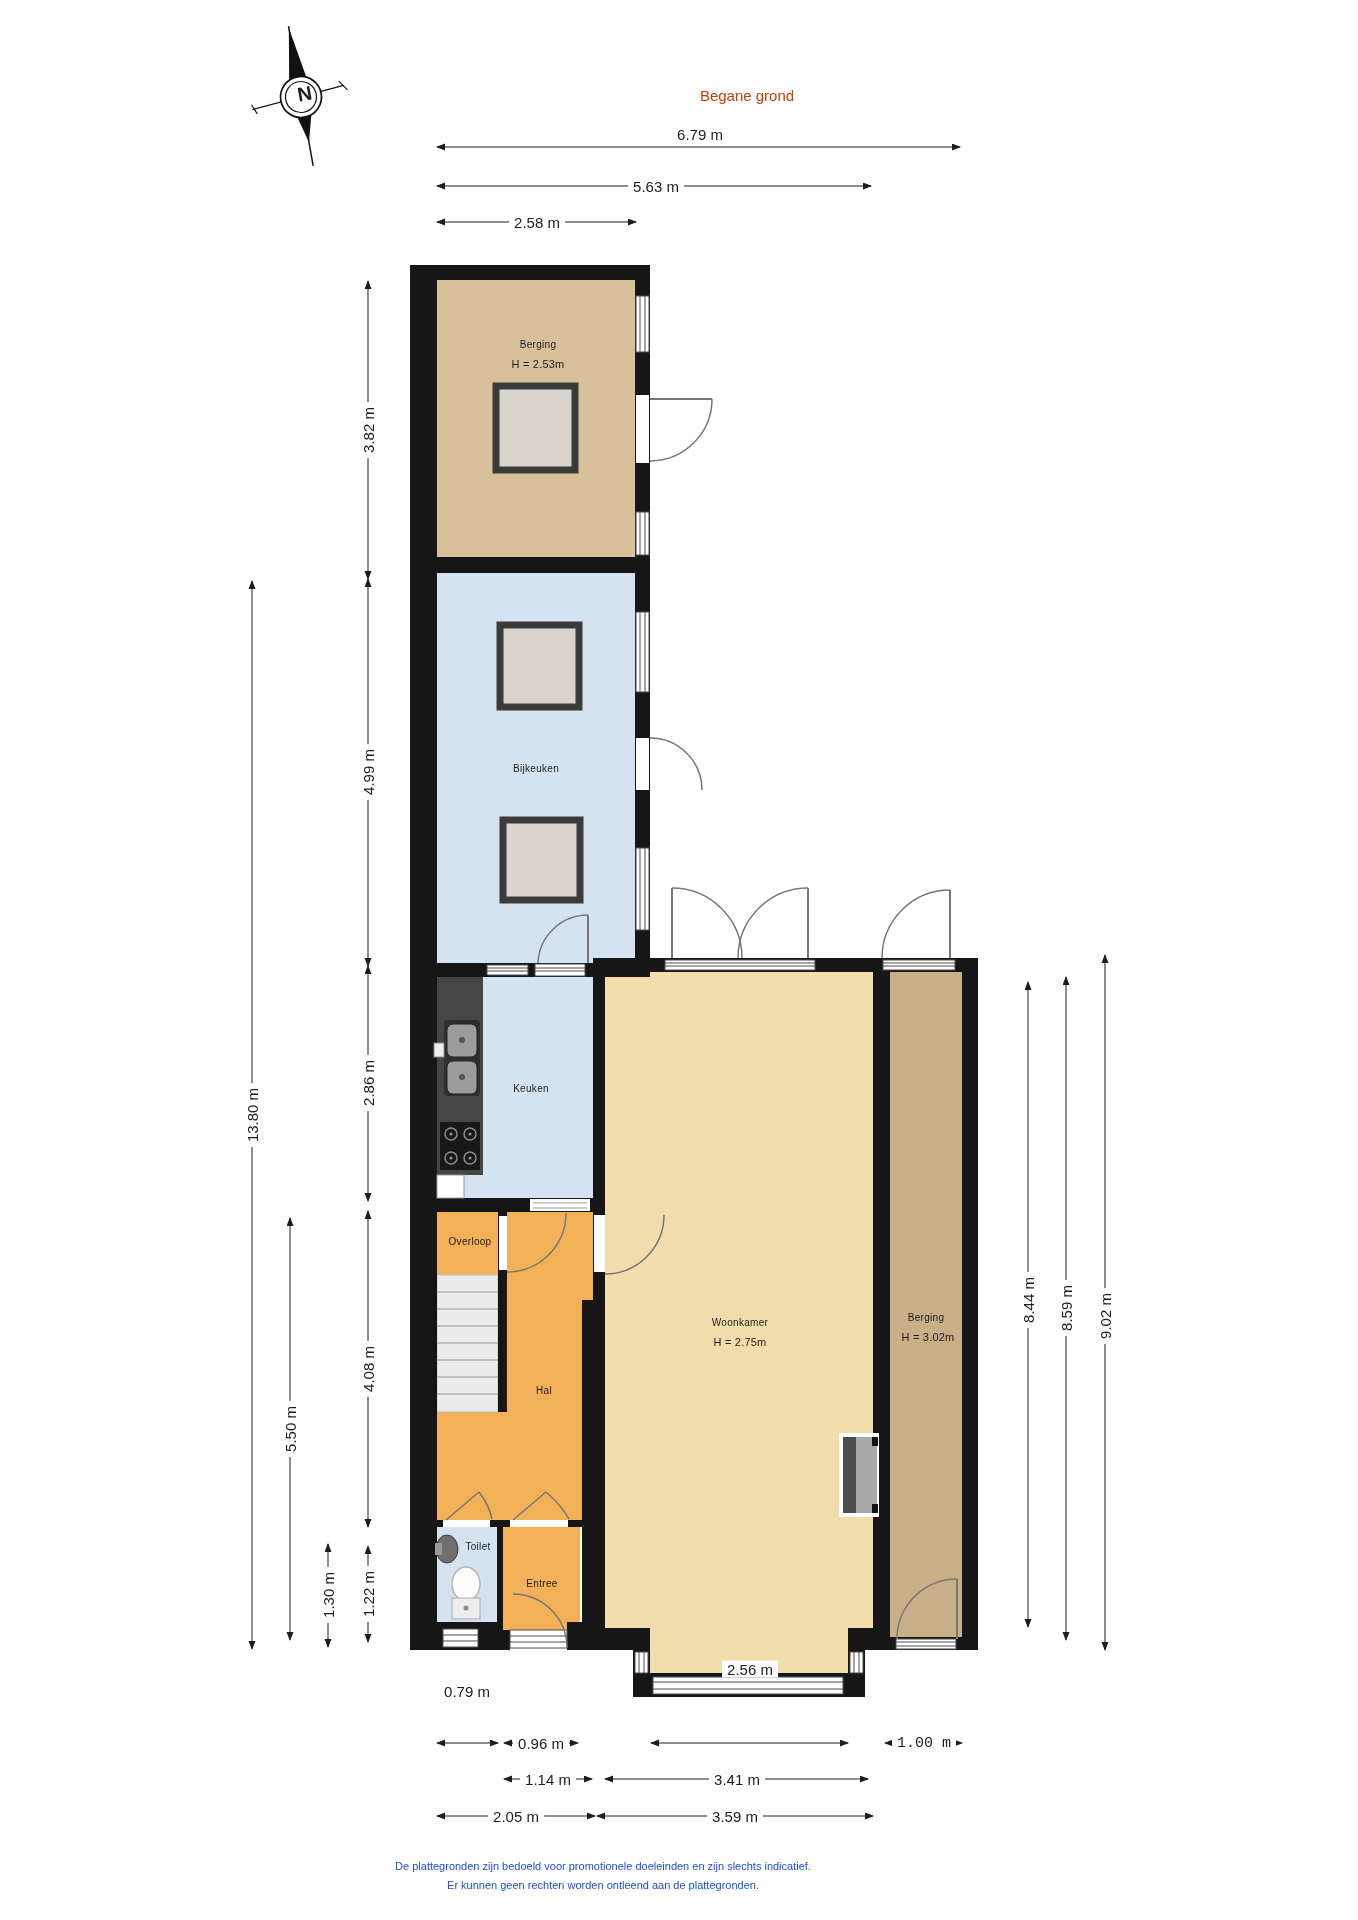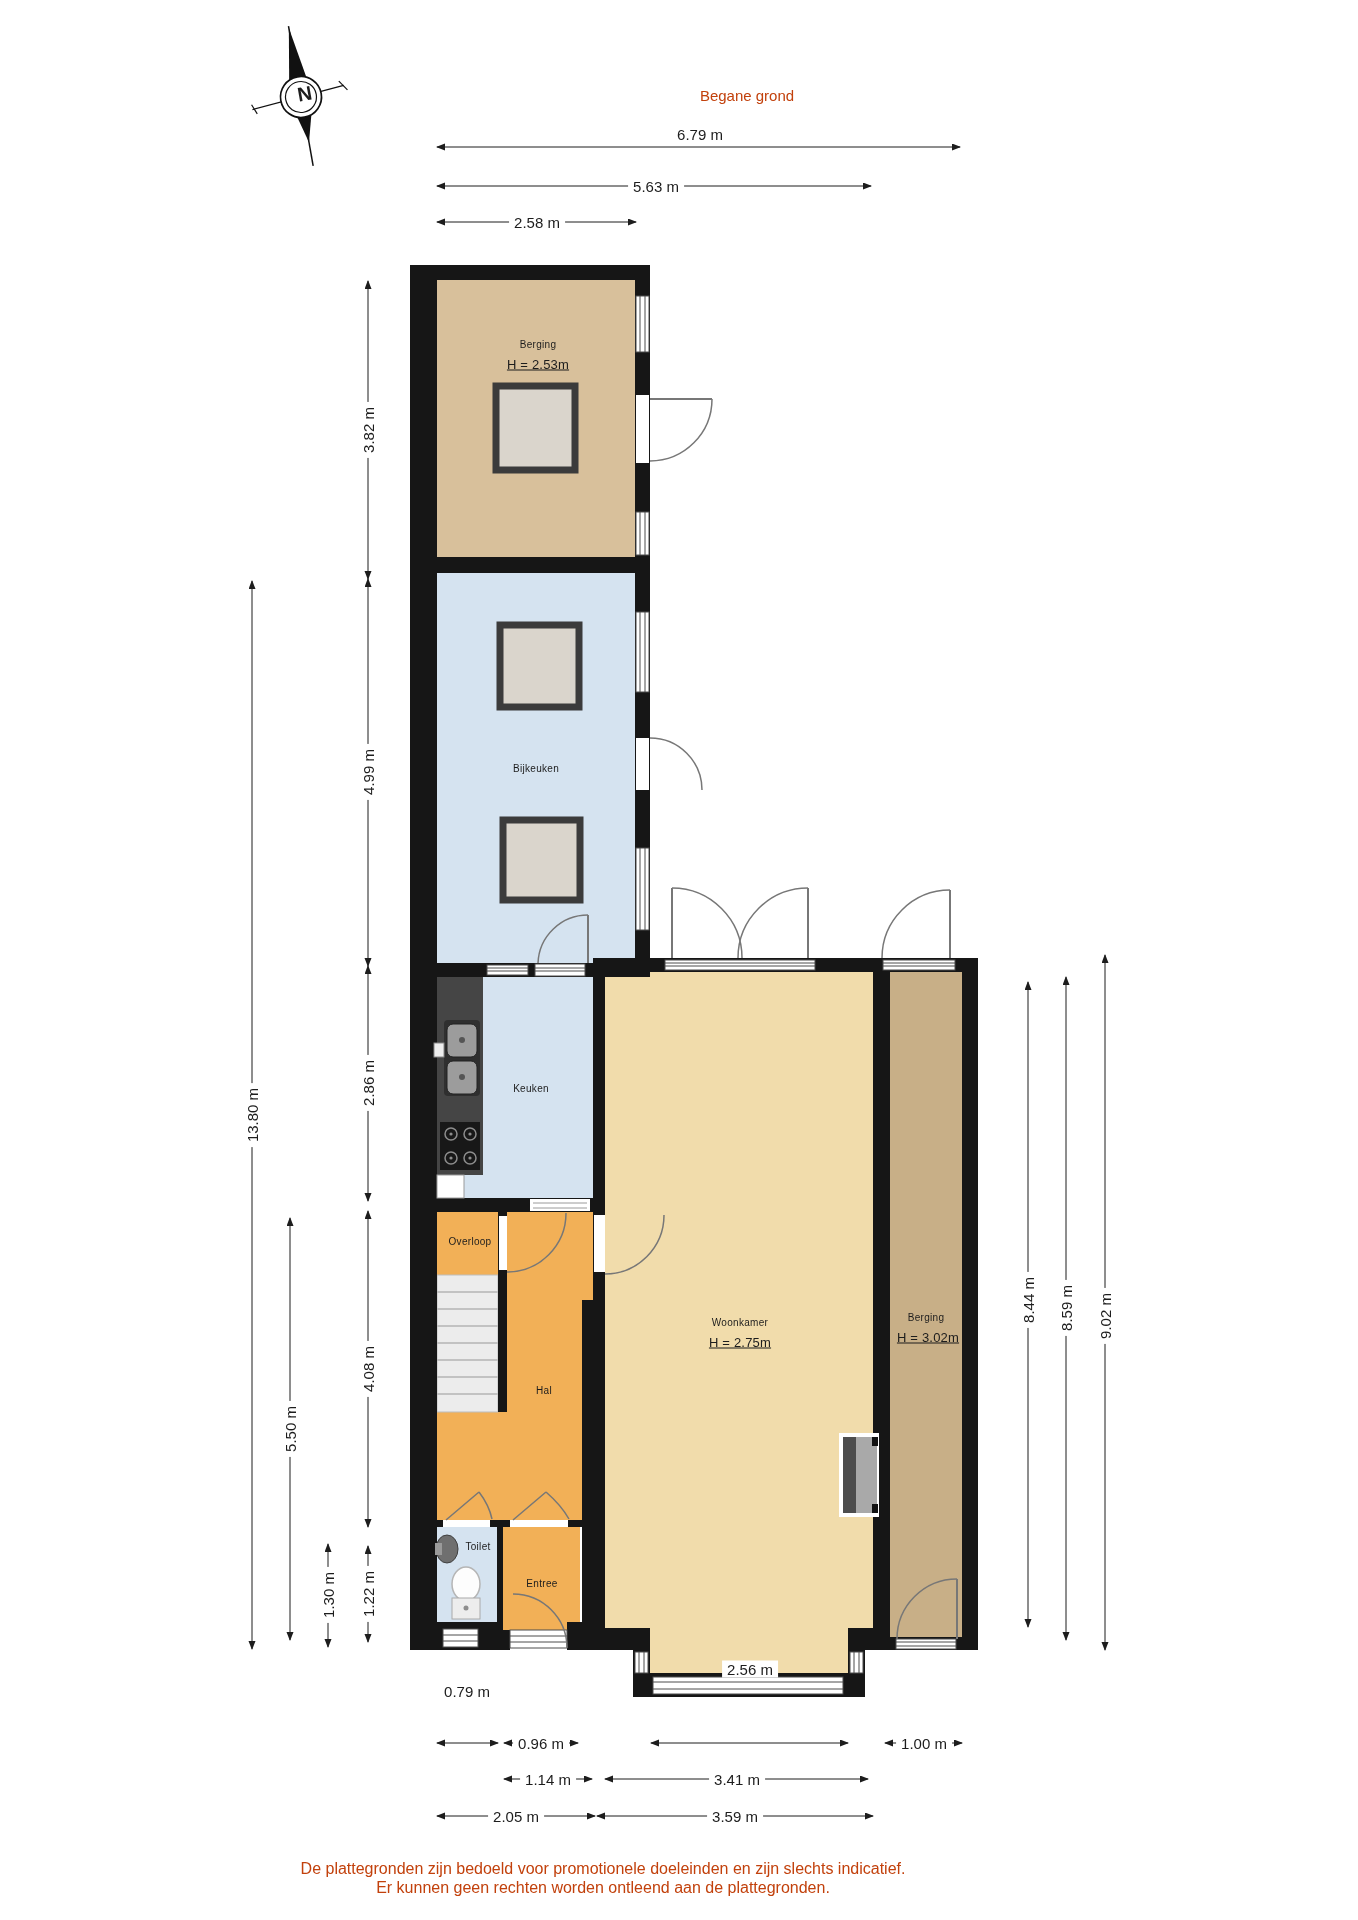--- a/index.html
+++ b/index.html
@@ -1,24 +1,24 @@
 <!DOCTYPE html>
 <html><head>
 <meta charset="utf-8">
 <style>
   html,body{margin:0;padding:0;background:#fff;}
   body{width:1358px;height:1920px;font-family:"Liberation Sans",sans-serif;}
   #canvas{position:relative;width:1358px;height:1920px;background:#fff;overflow:hidden;}
   #plan-svg{position:absolute;left:0;top:0;}
   .lbl{position:absolute;transform:translate(-50%,-50%);font-size:10px;color:#1d1d1d;white-space:nowrap;letter-spacing:.3px;}
-  .lbl.sub{font-size:13px;letter-spacing:.2px;text-decoration:underline;}
+  .lbl.sub{font-size:11px;letter-spacing:.2px;}
   .dim{position:absolute;transform:translate(-50%,-50%);font-size:15px;color:#1d1d1d;background:#fff;padding:0 5px;white-space:nowrap;}
   .dim.v{transform:translate(-50%,-50%) rotate(-90deg);}
   .title{position:absolute;transform:translate(-50%,-50%);font-size:15px;color:#c2410c;white-space:nowrap;}
-  .disclaimer{position:absolute;left:0;width:1206px;text-align:center;font-size:16px;color:#c2410c;}
+  .disclaimer{position:absolute;left:0;width:1206px;text-align:center;font-size:11px;color:#1d4ed8;}
 </style>
 </head>
 <body>
 
 <div id="canvas">
 
 <svg id="plan-svg" width="1358" height="1920" viewBox="0 0 1358 1920">
   <defs>
     <marker id="ah" markerWidth="9" markerHeight="8" refX="8" refY="3.5" orient="auto-start-reverse">
       <path d="M0,0 L9,3.5 L0,7 Z" fill="#1d1d1d"></path>
@@ -313,21 +313,21 @@
 <div class="dim v" style="left:368px;top:1369px;">4.08 m</div>
 <div class="dim v" style="left:368px;top:1594px;">1.22 m</div>
 
 <div class="dim v" style="left:1028px;top:1300px;">8.44 m</div>
 <div class="dim v" style="left:1066px;top:1308px;">8.59 m</div>
 <div class="dim v" style="left:1105px;top:1316px;">9.02 m</div>
 
 <div class="dim" style="left:467px;top:1691px;">0.79 m</div>
 <div class="dim" style="left:541px;top:1743px;">0.96 m</div>
 <div class="dim" style="left:750px;top:1669px;">2.56 m</div>
-<div class="dim" style="left:924px;top:1743px;">1.00 m</div>
+<div class="dim" style="left:924px;top:1743px;font-family:Liberation Mono, monospace;">1.00 m</div>
 <div class="dim" style="left:548px;top:1779px;">1.14 m</div>
 <div class="dim" style="left:737px;top:1779px;">3.41 m</div>
 <div class="dim" style="left:516px;top:1816px;">2.05 m</div>
 <div class="dim" style="left:735px;top:1816px;">3.59 m</div>
 
 <div class="disclaimer" style="top:1860px;">De plattegronden zijn bedoeld voor promotionele doeleinden en zijn slechts indicatief.</div>
 <div class="disclaimer" style="top:1879px;">Er kunnen geen rechten worden ontleend aan de plattegronden.</div>
 
 </div>
 

